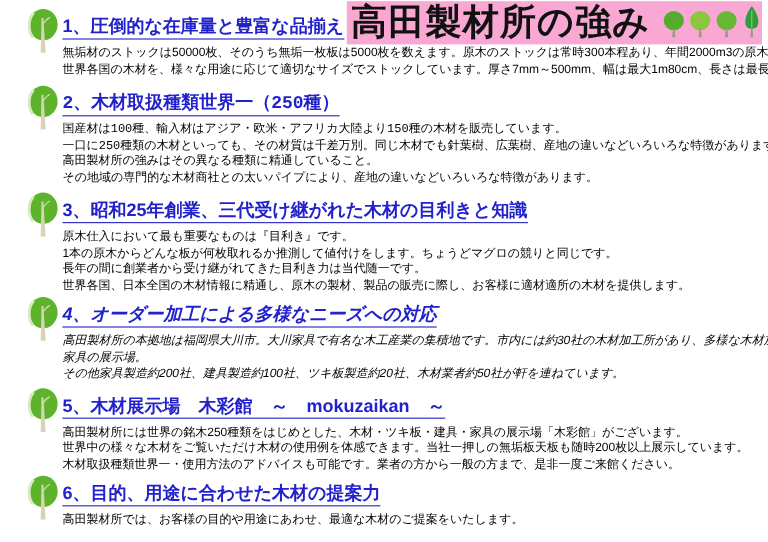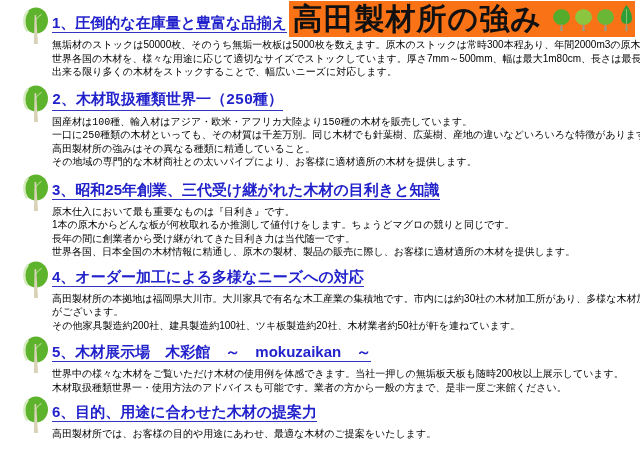--- a/index.html
+++ b/index.html
@@ -9,35 +9,35 @@
     font-family:"Liberation Sans","DejaVu Sans",sans-serif;
     overflow:hidden;
     position:relative;
   }
   .page { position:absolute; inset:0; overflow:hidden; }
 
   
   .title-block {
     position:absolute; top:1px; right:5px;
     display:flex; align-items:flex-end; gap:10px;
-    z-index:2; background:#f97316; padding-left:4px;
+    z-index:2; background:#f9a8d4; padding-left:4px;
   }
   .page-title {
     font-size:30px; font-weight:bold; color:#111111;
     letter-spacing:1px; line-height:36px; margin:0; white-space:nowrap;
   }
   .title-trees { display:flex; align-items:flex-end; gap:3px; margin-bottom:5px; }
 
   
   .sections { position:absolute; top:14px; left:0; width:640px; }
   .section { position:relative; padding-left:52px; }
   .section:nth-of-type(1){ margin-bottom:13px; }
   .section:nth-of-type(2){ margin-bottom:11px;font-family:Liberation Mono, monospace; }
   .section:nth-of-type(3){ margin-bottom:9px; }
-  .section:nth-of-type(4){ margin-bottom:11px; }
+  .section:nth-of-type(4){ margin-bottom:11px;font-style:italic; }
   .section:nth-of-type(5){ margin-bottom:9px; }
 
   .section-tree { position:absolute; left:22px; top:-8px; width:27px; height:40px; }
 
   .heading {
     margin:0 0 5px 0; font-size:15px; font-weight:bold;
     color:#2222cc; line-height:17px; white-space:nowrap;
   }
   .heading .hl {
     display:inline-block;
@@ -84,37 +84,36 @@
       <svg class="section-tree" viewBox="0 0 27 40">
         <ellipse cx="14" cy="14.5" rx="12" ry="13" fill="#5eb32c"></ellipse>
         <path d="M5.5 5.5 C1.6 10 1.2 19 4.8 24.5" fill="none" stroke="#d6ecc0" stroke-width="2.4" stroke-linecap="round"></path>
         <path d="M12.6 9 L14.2 9 L16 38 L11.9 38 Z" fill="#d8d2b6"></path>
         <path d="M13.8 14 C15.5 11.5 17.5 9.5 19.5 8.5" stroke="#cfe6ae" stroke-width="1" fill="none"></path>
       </svg>
       <h2 class="heading"><span class="hl">1、圧倒的な在庫量と豊富な品揃え</span></h2>
       <div class="body">
         <div class="line">無垢材のストックは50000枚、そのうち無垢一枚板は5000枚を数えます。原木のストックは常時300本程あり、年間2000m3の原木を製材しています。</div>
         <div class="line">世界各国の木材を、様々な用途に応じて適切なサイズでストックしています。厚さ7mm～500mm、幅は最大1m80cm、長さは最長11mです。</div>
-        <div class="line">出来る限り多くの木材をストックすることで、幅広いニーズに対応します。</div>
       </div>
     </div>
 
     <div class="section">
       <svg class="section-tree" viewBox="0 0 27 40">
         <ellipse cx="14" cy="14.5" rx="12" ry="13" fill="#5eb32c"></ellipse>
         <path d="M5.5 5.5 C1.6 10 1.2 19 4.8 24.5" fill="none" stroke="#d6ecc0" stroke-width="2.4" stroke-linecap="round"></path>
         <path d="M12.6 9 L14.2 9 L16 38 L11.9 38 Z" fill="#d8d2b6"></path>
         <path d="M13.8 14 C15.5 11.5 17.5 9.5 19.5 8.5" stroke="#cfe6ae" stroke-width="1" fill="none"></path>
       </svg>
       <h2 class="heading"><span class="hl">2、木材取扱種類世界一（250種）</span></h2>
       <div class="body">
         <div class="line">国産材は100種、輸入材はアジア・欧米・アフリカ大陸より150種の木材を販売しています。</div>
         <div class="line">一口に250種類の木材といっても、その材質は千差万別。同じ木材でも針葉樹、広葉樹、産地の違いなどいろいろな特徴があります。</div>
         <div class="line">高田製材所の強みはその異なる種類に精通していること。</div>
-        <div class="line">その地域の専門的な木材商社との太いパイプにより、お客様に適材適所の木材を提供します。</div>
+        <div class="line">その地域の専門的な木材商社との太いパイプにより、産地の違いなどいろいろな特徴があります。</div>
       </div>
     </div>
 
     <div class="section">
       <svg class="section-tree" viewBox="0 0 27 40">
         <ellipse cx="14" cy="14.5" rx="12" ry="13" fill="#5eb32c"></ellipse>
         <path d="M5.5 5.5 C1.6 10 1.2 19 4.8 24.5" fill="none" stroke="#d6ecc0" stroke-width="2.4" stroke-linecap="round"></path>
         <path d="M12.6 9 L14.2 9 L16 38 L11.9 38 Z" fill="#d8d2b6"></path>
         <path d="M13.8 14 C15.5 11.5 17.5 9.5 19.5 8.5" stroke="#cfe6ae" stroke-width="1" fill="none"></path>
       </svg>
@@ -130,34 +129,35 @@
     <div class="section">
       <svg class="section-tree" viewBox="0 0 27 40">
         <ellipse cx="14" cy="14.5" rx="12" ry="13" fill="#5eb32c"></ellipse>
         <path d="M5.5 5.5 C1.6 10 1.2 19 4.8 24.5" fill="none" stroke="#d6ecc0" stroke-width="2.4" stroke-linecap="round"></path>
         <path d="M12.6 9 L14.2 9 L16 38 L11.9 38 Z" fill="#d8d2b6"></path>
         <path d="M13.8 14 C15.5 11.5 17.5 9.5 19.5 8.5" stroke="#cfe6ae" stroke-width="1" fill="none"></path>
       </svg>
       <h2 class="heading"><span class="hl">4、オーダー加工による多様なニーズへの対応</span></h2>
       <div class="body">
         <div class="line">高田製材所の本拠地は福岡県大川市。大川家具で有名な木工産業の集積地です。市内には約30社の木材加工所があり、多様な木材加工に</div>
-        <div class="line">がございます。</div>
+        <div class="line">家具の展示場。</div>
         <div class="line">その他家具製造約200社、建具製造約100社、ツキ板製造約20社、木材業者約50社が軒を連ねています。</div>
       </div>
     </div>
 
     <div class="section">
       <svg class="section-tree" viewBox="0 0 27 40">
         <ellipse cx="14" cy="14.5" rx="12" ry="13" fill="#5eb32c"></ellipse>
         <path d="M5.5 5.5 C1.6 10 1.2 19 4.8 24.5" fill="none" stroke="#d6ecc0" stroke-width="2.4" stroke-linecap="round"></path>
         <path d="M12.6 9 L14.2 9 L16 38 L11.9 38 Z" fill="#d8d2b6"></path>
         <path d="M13.8 14 C15.5 11.5 17.5 9.5 19.5 8.5" stroke="#cfe6ae" stroke-width="1" fill="none"></path>
       </svg>
       <h2 class="heading"><span class="hl">5、木材展示場　木彩館　～　mokuzaikan　～</span></h2>
       <div class="body">
+        <div class="line">高田製材所には世界の銘木250種類をはじめとした、木材・ツキ板・建具・家具の展示場「木彩館」がございます。</div>
         <div class="line">世界中の様々な木材をご覧いただけ木材の使用例を体感できます。当社一押しの無垢板天板も随時200枚以上展示しています。</div>
         <div class="line">木材取扱種類世界一・使用方法のアドバイスも可能です。業者の方から一般の方まで、是非一度ご来館ください。</div>
       </div>
     </div>
 
     <div class="section">
       <svg class="section-tree" viewBox="0 0 27 40">
         <ellipse cx="14" cy="14.5" rx="12" ry="13" fill="#5eb32c"></ellipse>
         <path d="M5.5 5.5 C1.6 10 1.2 19 4.8 24.5" fill="none" stroke="#d6ecc0" stroke-width="2.4" stroke-linecap="round"></path>
         <path d="M12.6 9 L14.2 9 L16 38 L11.9 38 Z" fill="#d8d2b6"></path>

